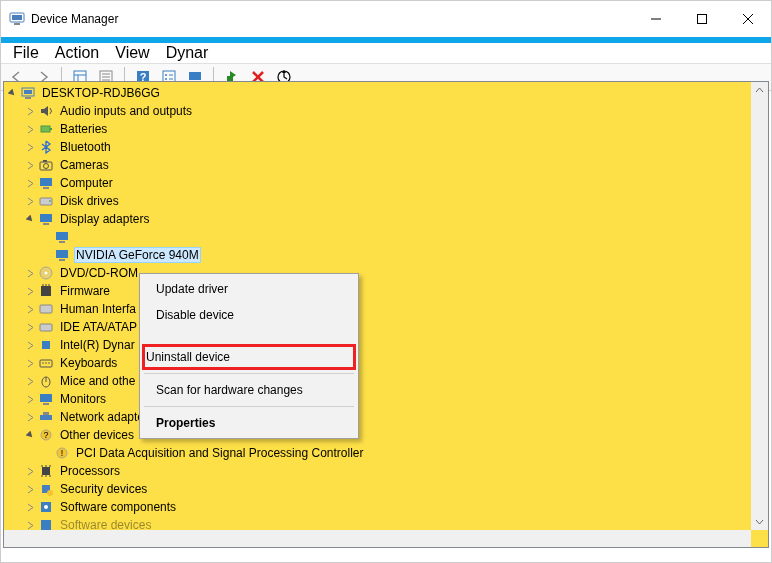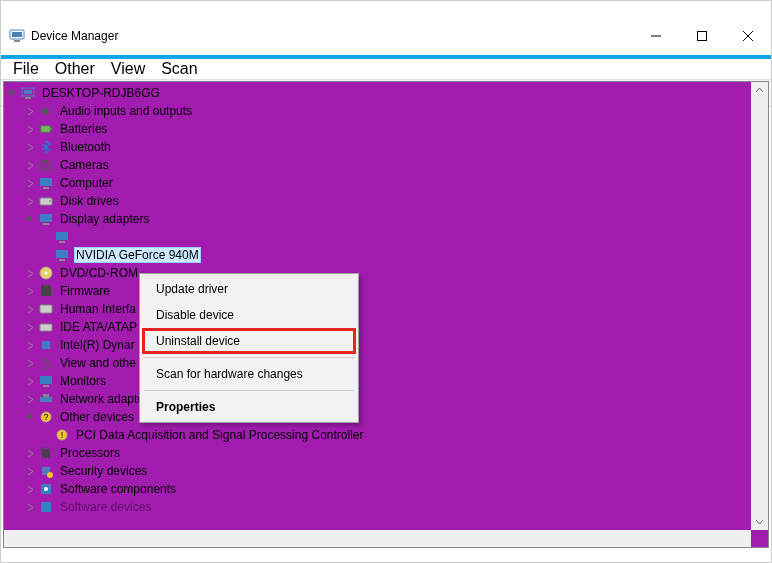--- a/index.html
+++ b/index.html
@@ -1,55 +1,55 @@
 <!DOCTYPE html>
 <html><head>
 <meta charset="utf-8">
 <style>
 * { box-sizing: border-box; margin: 0; padding: 0; }
 body { font-family: "Segoe UI", Tahoma, sans-serif; font-size: 12px; background: #fff; width: 772px; height: 563px; overflow: hidden; border: 1px solid #ccc; position: relative; }
 
 
-.titlebar { display: flex; align-items: center; height: 42px; padding: 0 0 0 8px; border-bottom: 4px solid #0ea5e9; margin-top: 16px; }
+.titlebar { display: flex; align-items: center; height: 42px; padding: 0 0 0 8px; border-bottom: 6px solid #0ea5e9; }
 .titlebar .app-icon { width: 16px; height: 16px; margin-right: 6px; }
 .titlebar .title { flex: 1; font-size: 12px; }
 .titlebar .win-controls { display: flex; }
 .titlebar .win-btn { width: 46px; height: 30px; display: flex; align-items: center; justify-content: center; font-size: 14px; font-family: "Segoe MDL2 Assets", sans-serif; }
 
 
 .menubar { display: flex; height: 20px; align-items: center; padding: 0 4px; }
 .menubar .menu-item { padding: 2px 8px; font-size: 16px; }
 
 
 .toolbar { display: flex; align-items: center; height: 28px; padding: 2px 4px; border-top: 1px solid #e0e0e0; border-bottom: 1px solid #d0d0d0; gap: 2px; background: #f9f9f9; }
 .toolbar .tb-btn { width: 24px; height: 24px; display: flex; align-items: center; justify-content: center; border: 1px solid transparent; }
 .toolbar .tb-sep { width: 1px; height: 20px; background: #c0c0c0; margin: 0 4px; }
 
 
-.tree-wrap { position: absolute; top: 80px; bottom: 14px; left: 2px; right: 2px; border: 1px solid #828790; overflow: hidden; background: #a21caf; }
+.tree-wrap { position: absolute; top: 80px; bottom: 14px; left: 2px; right: 2px; border: 1px solid #828790; overflow: hidden; background: #fde047; }
 .tree { position: absolute; top: 0; left: 0; right: 17px; bottom: 0; overflow: hidden; padding: 2px 0; }
 .scrollbar-v { position: absolute; top: 0; right: 0; width: 17px; bottom: 17px; background: #f0f0f0; }
 .scrollbar-v .sb-btn { width: 17px; height: 17px; background: #f0f0f0; display: flex; align-items: center; justify-content: center; position: absolute; }
 .scrollbar-v .sb-btn.up { top: 0; }
 .scrollbar-v .sb-btn.down { bottom: 0; }
 .scrollbar-h { position: absolute; left: 0; right: 17px; bottom: 0; height: 17px; background: #f0f0f0; }
 
 .node { display: flex; align-items: center; height: 18px; white-space: nowrap; }
 .node .indent { display: inline-block; }
 .node .expander { width: 16px; height: 16px; display: flex; align-items: center; justify-content: center; color: #555; font-size: 10px; }
 .node .icon { width: 16px; height: 16px; margin-right: 4px; display: flex; align-items: center; justify-content: center; }
 .node .label { padding: 1px 2px; }
 .node.selected .label { background: #cce8ff; border: 1px solid #99d1ff; padding: 0 1px; }
 .node.cut .label { opacity: 0.4; }
 
 
 .context-menu { position: absolute; left: 138px; top: 272px; width: 220px; background: #f2f2f2; border: 1px solid #a0a0a0; box-shadow: 3px 3px 4px rgba(0,0,0,0.25); padding: 2px; }
 .context-menu .cm-item { padding: 6px 14px 6px 14px; font-size: 12px; }
 .context-menu .cm-sep { height: 1px; background: #d0d0d0; margin: 3px 2px; }
-.context-menu .highlight { border: 3px solid #e22; padding: 3px 11px 3px 11px; }
+.context-menu .highlight { border: 3px solid #e22; padding: 3px 11px 3px 1px; margin-top: 16px; }
 .context-menu .bold { font-weight: bold; }
 
 
 svg { display: block; }
 </style>
 </head>
 <body>
 
 <div class="titlebar">
   <span class="app-icon">
@@ -75,23 +75,23 @@
         <svg width="10" height="10">
           <line x1="0" y1="0" x2="10" y2="10" stroke="#000"></line>
           <line x1="10" y1="0" x2="0" y2="10" stroke="#000"></line>
         </svg>
       </div>
   </div>
 </div>
 
 <div class="menubar">
   <div class="menu-item">File</div>
-  <div class="menu-item">Other</div>
+  <div class="menu-item">Action</div>
   <div class="menu-item">View</div>
-  <div class="menu-item">Scan</div>
+  <div class="menu-item">Dynar</div>
 </div>
 
 <div class="toolbar">
   <div class="tb-btn">
       <svg width="16" height="16">
         <path d="M10 3 L4 8 L10 13" fill="none" stroke="#888" stroke-width="1.5"></path>
       </svg>
     </div>
   <div class="tb-btn">
       <svg width="16" height="16">
@@ -383,35 +383,52 @@
           </svg>
         </span>
       <span class="icon">
           <svg width="16" height="16">
             <rect x="4" y="4" width="8" height="8" fill="#3a7fc4"></rect>
           </svg>
         </span>
       <span class="label">Intel(R) Dynar</span>
     </div>
 
+    <div class="node">
+      <span class="indent" style="width:18px"></span>
+      <span class="expander">
+          <svg width="9" height="9">
+            <path d="M2 1 L7 4.5 L2 8" fill="none" stroke="#888"></path>
+          </svg>
+        </span>
+      <span class="icon">
+          <svg width="16" height="16">
+            <rect x="2" y="5" width="12" height="7" rx="1" fill="none" stroke="#555"></rect>
+            <circle cx="5" cy="8" r="0.8" fill="#555"></circle>
+            <circle cx="8" cy="8" r="0.8" fill="#555"></circle>
+            <circle cx="11" cy="8" r="0.8" fill="#555"></circle>
+          </svg>
+        </span>
+      <span class="label">Keyboards</span>
+    </div>
 
     <div class="node">
       <span class="indent" style="width:18px"></span>
       <span class="expander">
           <svg width="9" height="9">
             <path d="M2 1 L7 4.5 L2 8" fill="none" stroke="#888"></path>
           </svg>
         </span>
       <span class="icon">
           <svg width="16" height="16">
             <ellipse cx="8" cy="9" rx="4" ry="5" fill="none" stroke="#555"></ellipse>
             <line x1="8" y1="4" x2="8" y2="9" stroke="#555"></line>
           </svg>
         </span>
-      <span class="label">View and othe</span>
+      <span class="label">Mice and othe</span>
     </div>
 
     <div class="node">
       <span class="indent" style="width:18px"></span>
       <span class="expander">
           <svg width="9" height="9">
             <path d="M2 1 L7 4.5 L2 8" fill="none" stroke="#888"></path>
           </svg>
         </span>
       <span class="icon">

